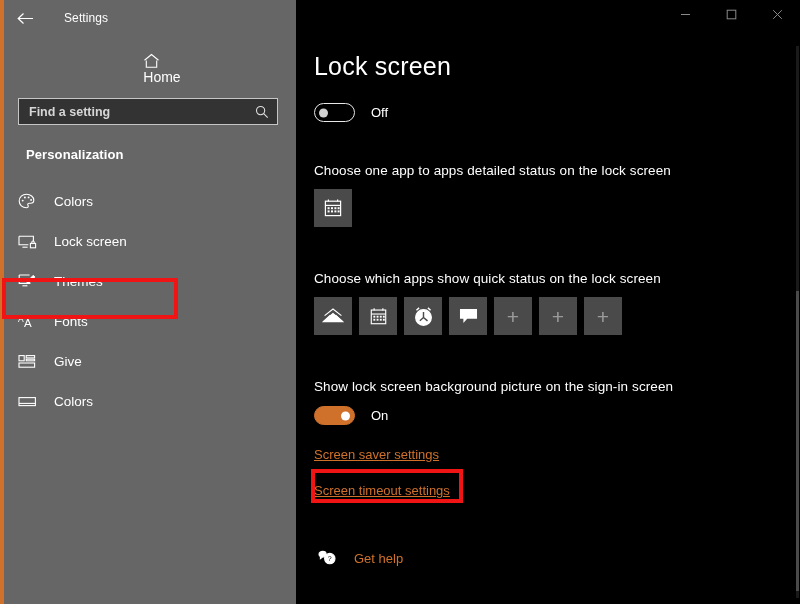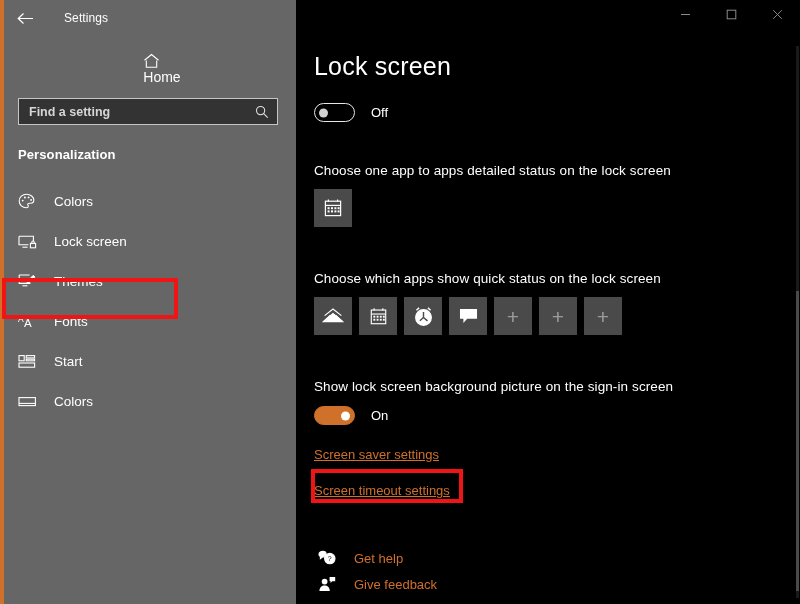--- a/index.html
+++ b/index.html
@@ -43,21 +43,21 @@
   .search-wrap { padding: 0 18px; margin-top: 15px; }
   .search-box {
     height: 27px; background: #333333; border: 1px solid #c6c6c6;
     display: flex; align-items: center; padding: 0 8px 0 10px; font-weight: bold;
   }
   .search-box .ph { font-size: 12.5px; color: #d6d6d6; flex: 1; }
   .search-box .mag { color: #e0e0e0; display: flex; align-items: center; }
 
   .section-title {
     font-size: 13px; font-weight: bold; color: #ffffff;
-    padding-left: 18px; margin-top: 22px; letter-spacing: .1px;
+    padding-left: 26px; margin-top: 22px; letter-spacing: .1px;
   }
 
   .nav { margin-top: 19px; }
   .nav-item {
     display: flex; align-items: center; height: 40px; padding-left: 18px;
     position: relative;
   }
   .nav-item .ic { width: 26px; display: flex; align-items: center; justify-content: flex-start; color: #ffffff; }
   .nav-item .lbl { font-size: 13.5px; color: #ffffff; margin-left: 10px; }
 
@@ -223,21 +223,21 @@
 
       <div class="nav-item">
         <span class="ic">
           <svg width="18" height="15" viewBox="0 0 18 15" fill="none" stroke="#ffffff" stroke-width="1.1">
             <rect x="1" y="1.6" width="5.2" height="5.2"></rect>
             <rect x="8.2" y="1.6" width="8.4" height="2.3"></rect>
             <rect x="8.2" y="5.2" width="8.4" height="1.6"></rect>
             <rect x="1" y="9" width="15.6" height="4.2"></rect>
           </svg>
         </span>
-        <span class="lbl">Start</span>
+        <span class="lbl">Give</span>
       </div>
 
       <div class="nav-item">
         <span class="ic">
           <svg width="19" height="13" viewBox="0 0 19 13" fill="none" stroke="#ffffff" stroke-width="1.1">
             <rect x="1" y="2.6" width="16.4" height="8"></rect>
             <path d="M1 8.4 H17.4"></path>
           </svg>
         </span>
         <span class="lbl">Colors</span>
@@ -367,30 +367,20 @@
         <div class="help-row">
           <span class="ic">
             <svg width="18" height="16" viewBox="0 0 18 16" fill="none" stroke="#ffffff" stroke-width="1.1">
               <path d="M1 4.2 C1 2.6 2.6 1.4 4.6 1.4 C6.6 1.4 8.2 2.6 8.2 4.2 C8.2 5.8 6.6 7 4.6 7 L2.4 8.6 V6.6 C1.6 6.1 1 5.2 1 4.2 Z" fill="#ffffff" stroke="#ffffff"></path>
               <circle cx="11.8" cy="8.6" r="5.2" fill="#ffffff" stroke="#ffffff"></circle>
               <text x="11.8" y="11.4" font-family="Liberation Sans, sans-serif" font-size="7" fill="#000000" text-anchor="middle" stroke="none">?</text>
             </svg>
           </span>
           <span class="lbl">Get help</span>
         </div>
-        <div class="help-row">
-          <span class="ic">
-            <svg width="18" height="16" viewBox="0 0 18 16" fill="none">
-              <circle cx="6.6" cy="5.6" r="2.9" fill="#ffffff"></circle>
-              <path d="M1.4 15 C1.4 11.4 3.7 9.4 6.6 9.4 C9.5 9.4 11.8 11.4 11.8 15 Z" fill="#ffffff"></path>
-              <path d="M11.6 1 H17.2 V5.2 H14.2 L12.6 7 V5.2 H11.6 Z" fill="#ffffff"></path>
-            </svg>
-          </span>
-          <span class="lbl">Give feedback</span>
-        </div>
       </div>
 
     </div>
 
     <div class="scrollbar">
       <div class="thumb"></div>
     </div>
   </div>
 
   <div class="redbox" id="redbox-lockscreen"></div>

